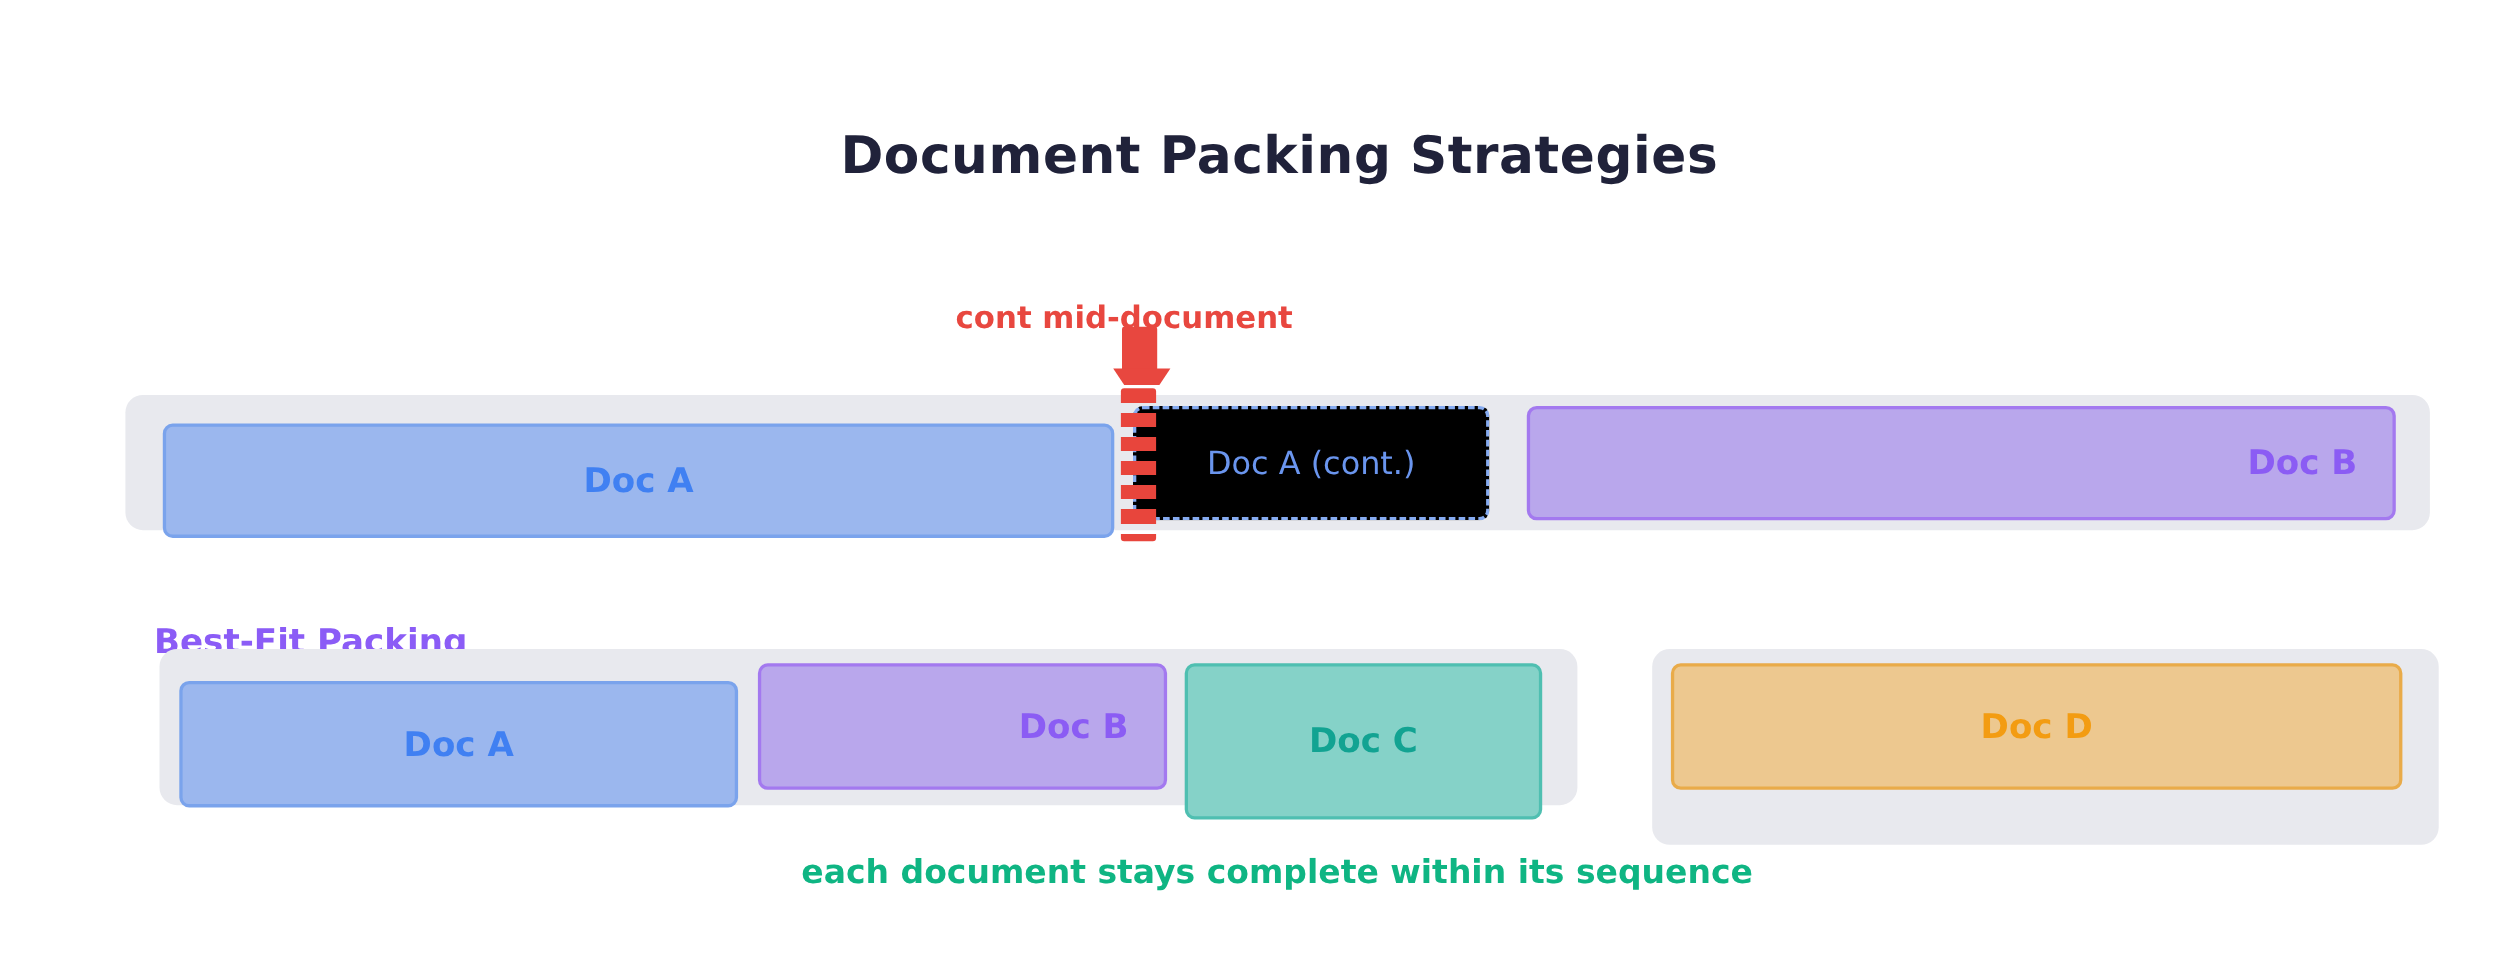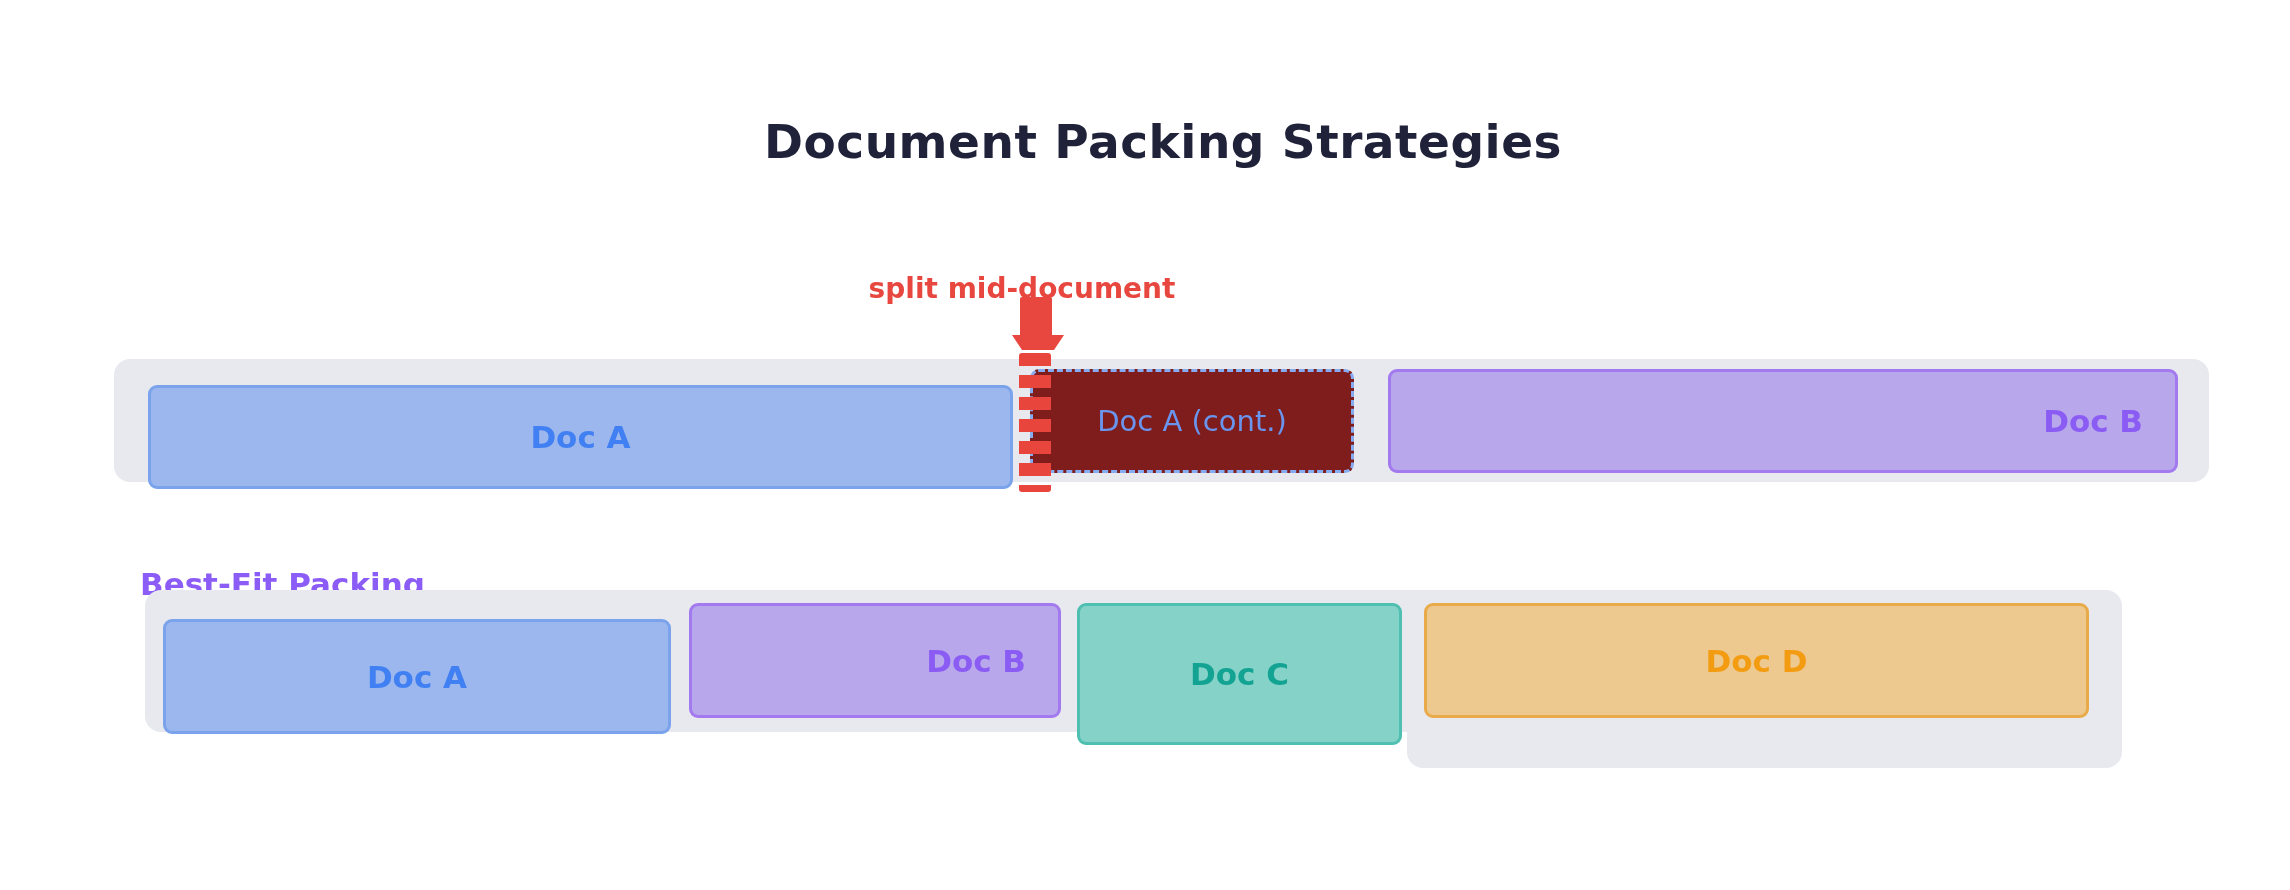--- a/index.html
+++ b/index.html
@@ -41,30 +41,30 @@
     position: absolute; left: 1003px; top: 337px; width: 7px; height: 139px;
     background: repeating-linear-gradient(to bottom, #e8453c 0 13px, transparent 13px 22px);
     border-radius: 3px;
   }
 
   .seq {
     position: absolute; background: #e8e9ee; border-radius: 16px;
   }
   .seq1  { left: 98px;   top: 343px; width: 2095px; height: 123px; }
   .seq2a { left: 129px;  top: 574px; width: 1289px; height: 142px; }
-  .seq2b { left: 1391px; top: 574px; width: 715px;  height: 178px; }
+  .seq2b { left: 1486px; top: 574px; width: 715px;  height: 178px; }
 
   .doc {
     position: absolute; border-radius: 9px;
     display: flex; align-items: center; justify-content: center;
     font-size: 31px; font-weight: bold; white-space: nowrap;
   }
   .doc.blue   { background: #9bb7ee; border: 3px solid #7aa3ec; color: #4080f2; margin-top: 16px; }
   .doc.blue-cont {
-    background: #7f1d1d; border: 3px dashed #86abf0; color: #6a95ee;
+    background: #000000; border: 3px dashed #86abf0; color: #6a95ee;
     font-weight: 400; font-size: 29px;
   }
   .doc.purple { background: #b9a7ec; border: 3px solid #a379ef; color: #8b5cf4; justify-content: flex-end; }
   .doc.teal   { background: #85d2c8; border: 3px solid #4fbfb1; color: #12a392; }
   .doc.orange { background: #edc88f; border: 3px solid #e9ab49; color: #f39c12; }
 
   
   .d1a  { left: 34px;   top: 10px; width: 865px; height: 104px; }
   .d1ac { left: 916px;  top: 10px; width: 324px; height: 104px; }
   .d1b  { left: 1274px; top: 10px; width: 790px; height: 104px; }
@@ -80,21 +80,21 @@
     font-size: 30px; font-weight: bold; color: #0fb583; white-space: nowrap;
   }
 </style>
 </head>
 <body>
 
 <div class="canvas">
 
   <div class="title">Document Packing Strategies</div>
 
-  <div class="annot">split mid-document</div>
+  <div class="annot">cont mid-document</div>
   <div class="arrow">
     <div class="arrow-line"></div>
     <div class="arrow-head"></div>
   </div>
 
 
   <div class="seq seq1">
     <div class="doc blue d1a">
       <span>Doc A</span>
     </div>
@@ -121,14 +121,15 @@
       <span>Doc C</span>
     </div>
   </div>
 
   <div class="seq seq2b">
     <div class="doc orange d2d">
       <span>Doc D</span>
     </div>
   </div>
 
+  <div class="caption">each document stays complete within its sequence</div>
 
 </div>
 
 </body></html>

